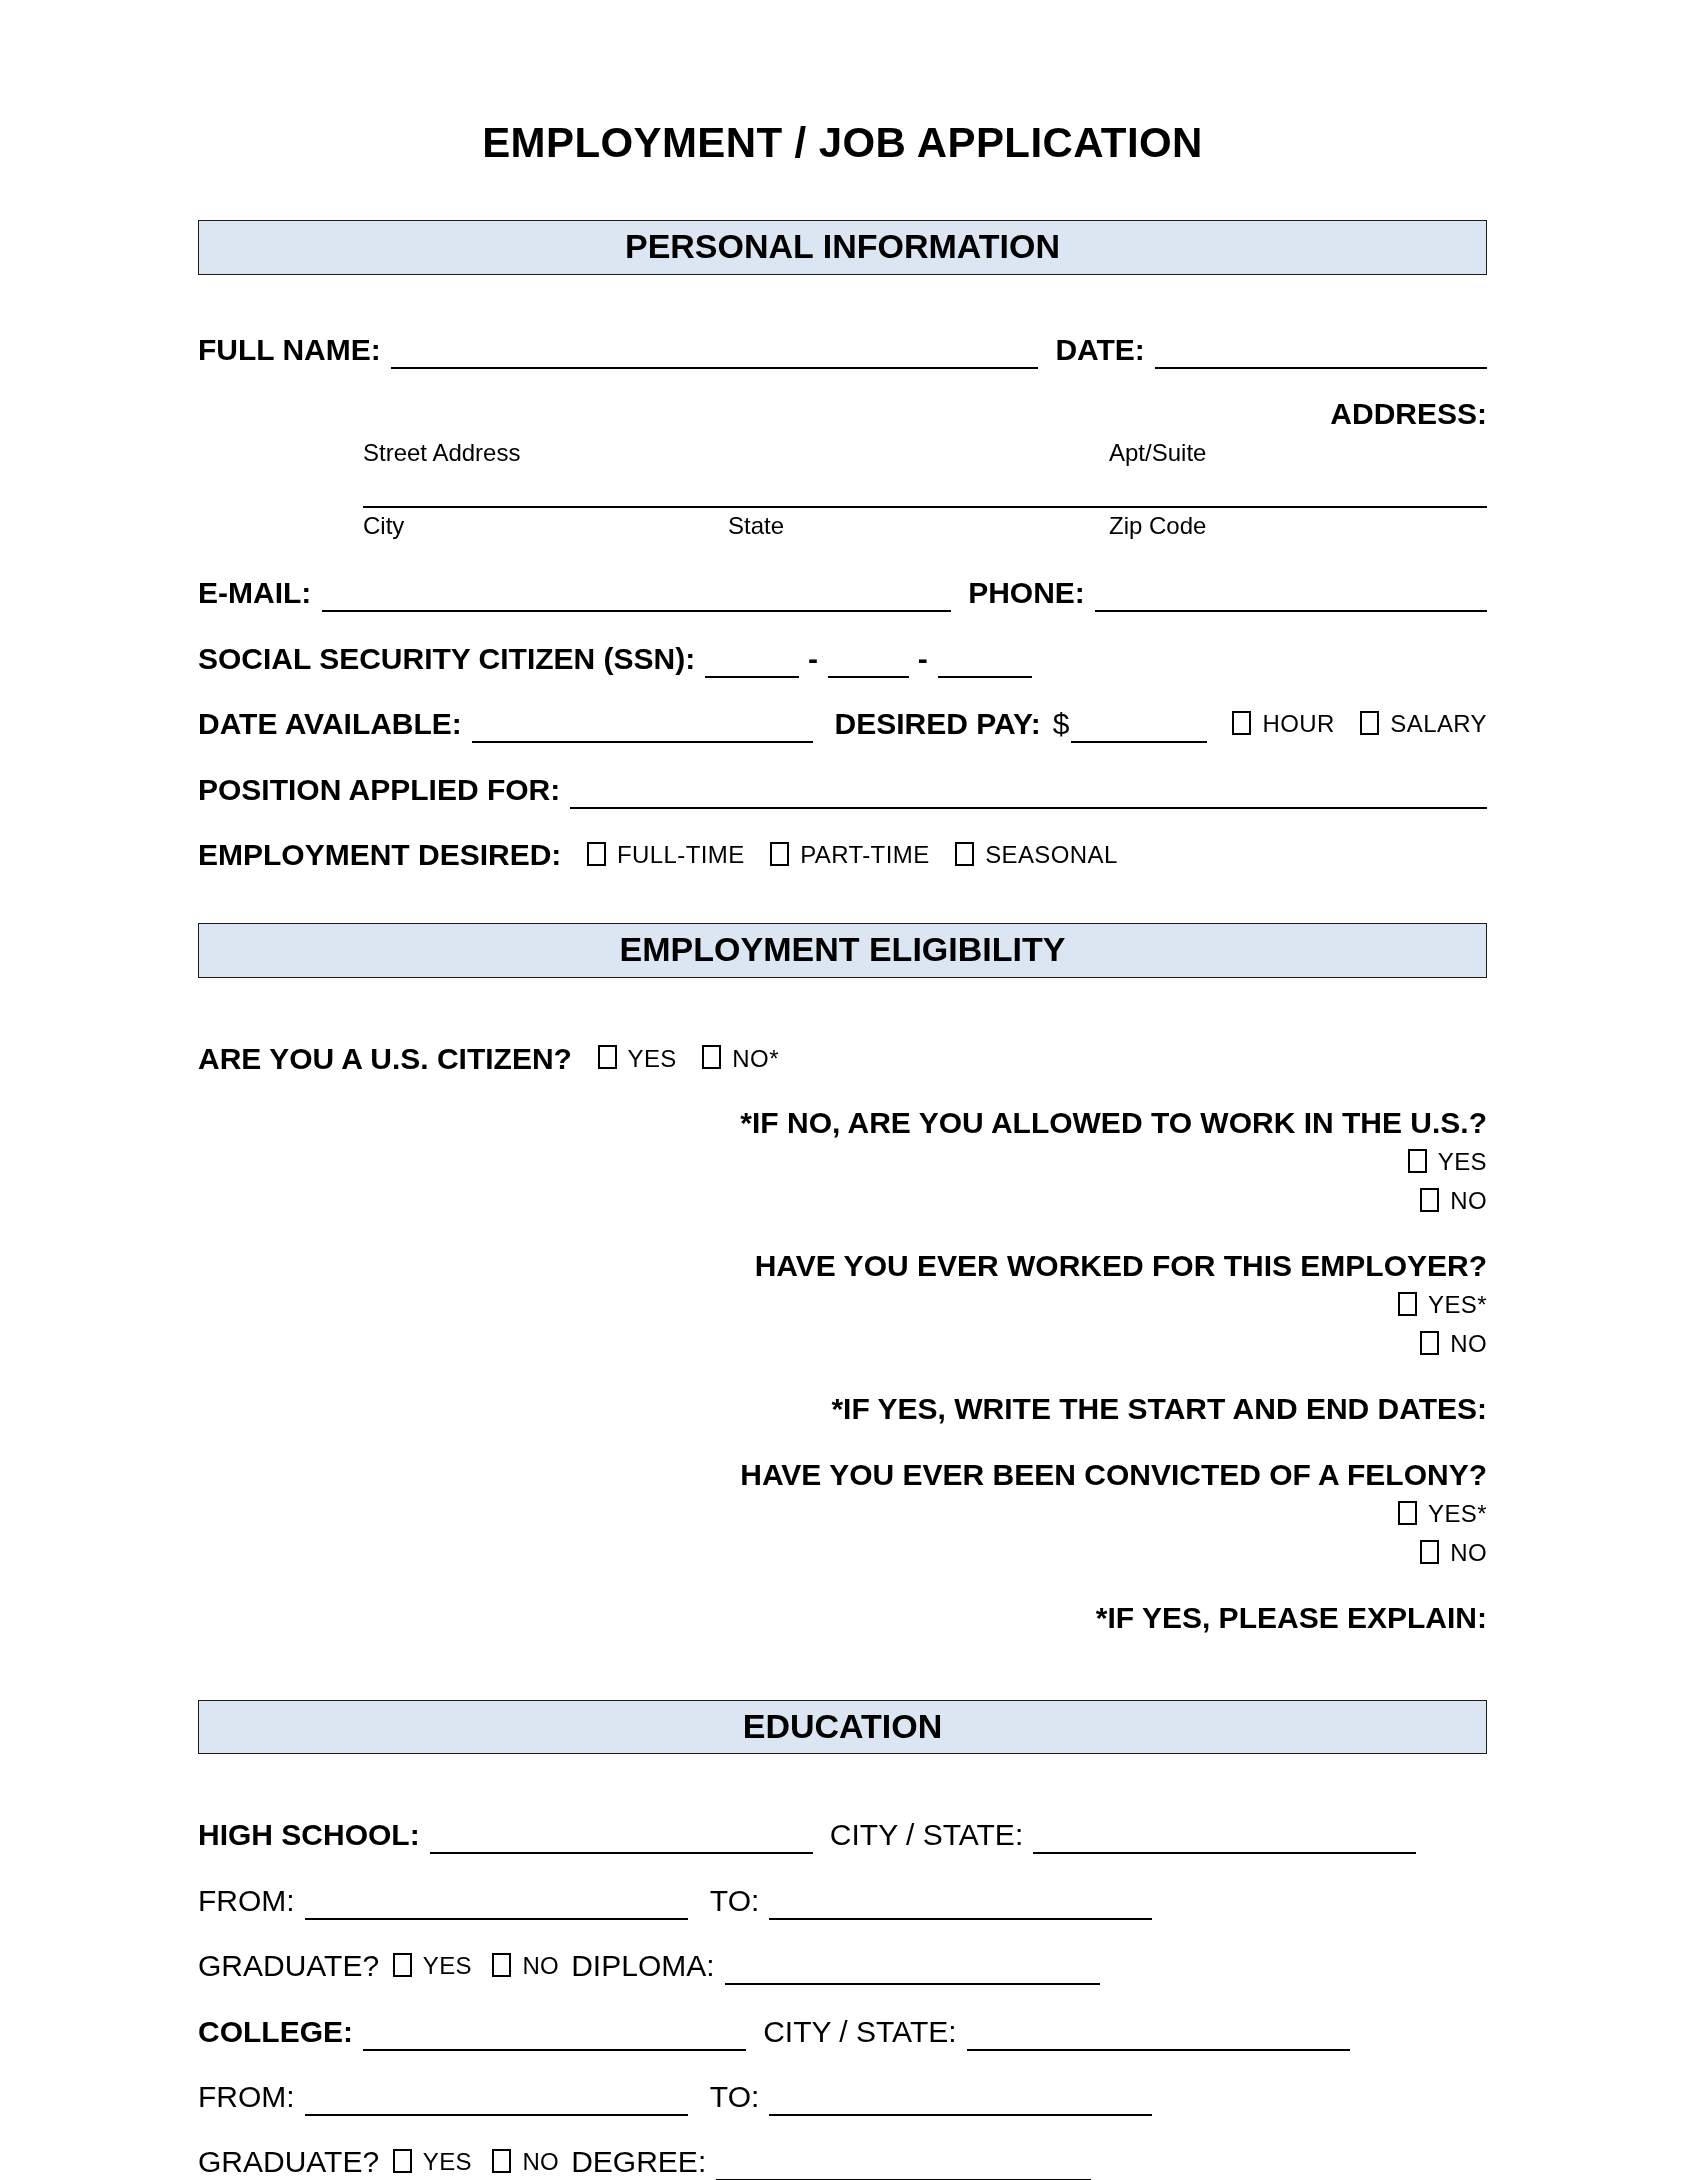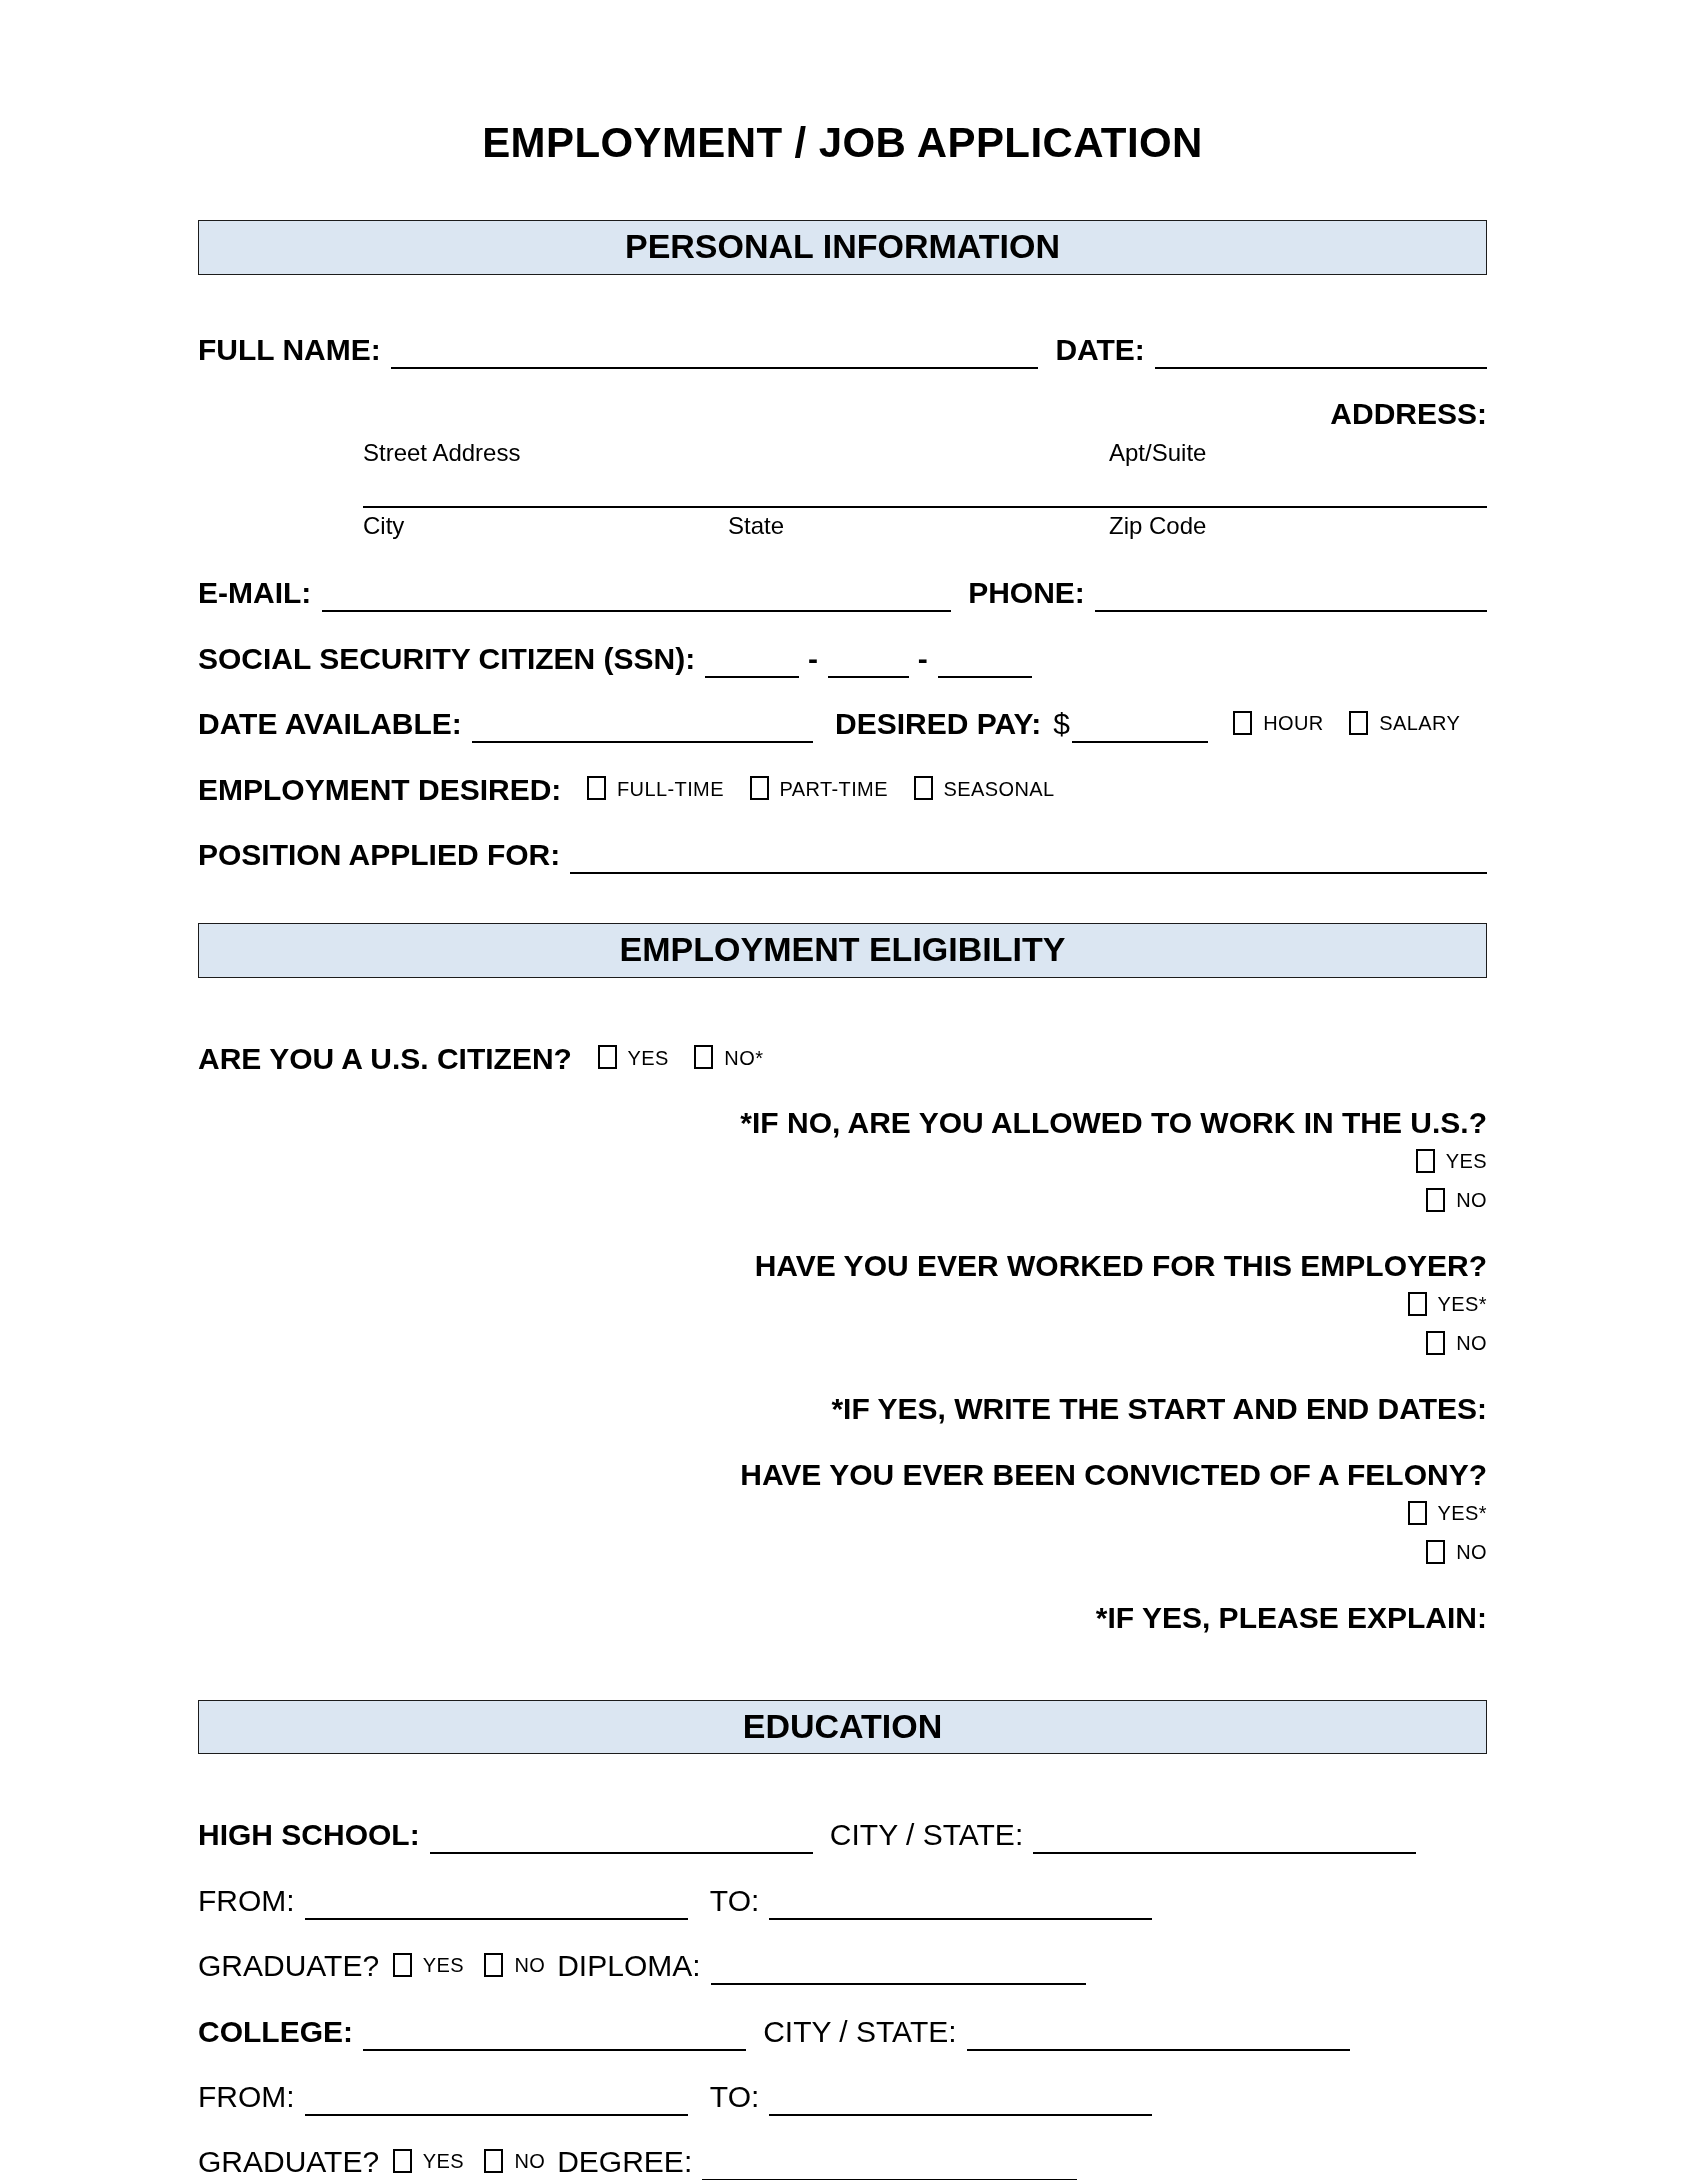--- a/index.html
+++ b/index.html
@@ -81,21 +81,21 @@
   .cb {
     display: inline-block;
     width: 19px; height: 24px;
     border: 2.6px solid #000;
     margin-right: 11px;
     position: relative;
     top: -0.9px;
     background: #fff;
   }
   .opt-label {
-    font-size: 20px;
+    font-size: 24px;
     font-weight: normal;
     letter-spacing: 0.4px;
   }
 
   .sub-row {
     position: relative;
     height: 34px;
     font-size: 24px;
     font-weight: normal;
   }
@@ -211,38 +211,38 @@
       <span class="cb"></span>
       <span class="opt-label">HOUR</span>
     </span>
     <span class="opt ml26">
       <span class="cb"></span>
       <span class="opt-label">SALARY</span>
     </span>
   </div>
 
   <div class="f-row">
+    <span class="lbl">POSITION APPLIED FOR:</span>
+    <span class="blank fill"></span>
+  </div>
+
+  <div class="f-row">
     <span class="lbl">EMPLOYMENT DESIRED:</span>
     <span class="opt">
       <span class="cb"></span>
       <span class="opt-label">FULL-TIME</span>
     </span>
     <span class="opt">
       <span class="cb"></span>
       <span class="opt-label">PART-TIME</span>
     </span>
     <span class="opt">
       <span class="cb"></span>
       <span class="opt-label">SEASONAL</span>
     </span>
-  </div>
-
-  <div class="f-row">
-    <span class="lbl">POSITION APPLIED FOR:</span>
-    <span class="blank fill"></span>
   </div>
 
   <div class="section-bar bar-eligibility">EMPLOYMENT ELIGIBILITY</div>
 
   <div class="f-row mt-q">
     <span class="lbl">ARE YOU A U.S. CITIZEN?</span>
     <span class="opt">
       <span class="cb"></span>
       <span class="opt-label">YES</span>
     </span>

